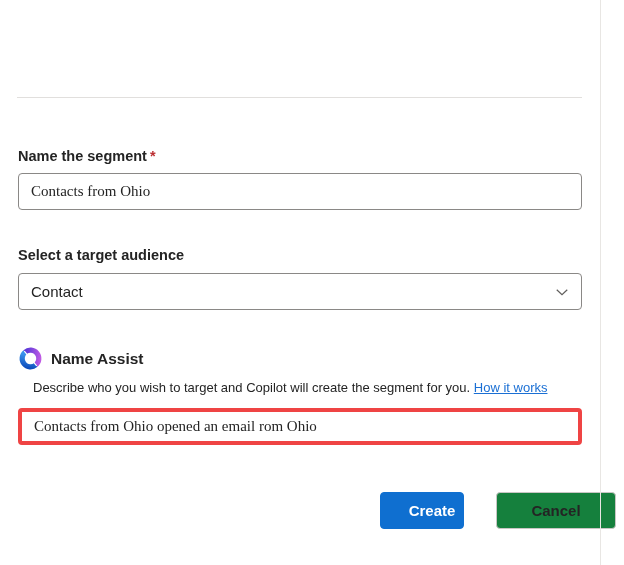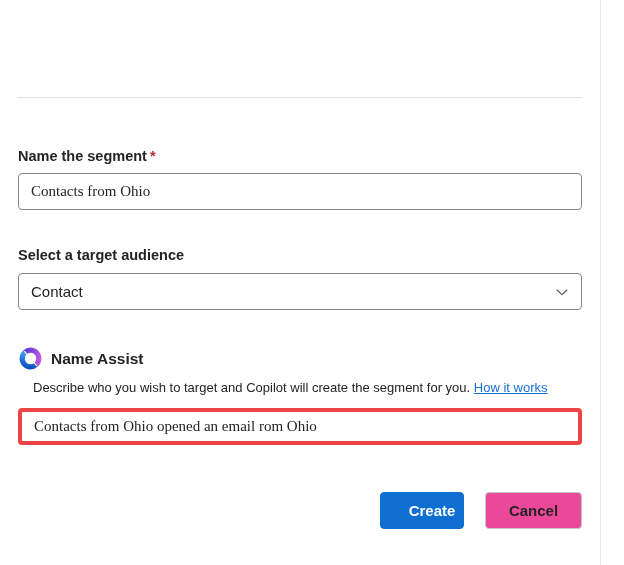--- a/index.html
+++ b/index.html
@@ -124,23 +124,23 @@
   }
   .btn-create {
     left: 380px;
     width: 84px;
     background: #0f6fd0;
     border: 1px solid #0f6fd0;
     color: #ffffff;
     padding-left: 20px;
   }
   .btn-cancel {
-    left: 485px;
-    width: 97px;
-    background: #ec4899;
+    left: 496px;
+    width: 120px;
+    background: #15803d;
     border: 1px solid #c8c6c4;
     color: #242424;
   }
   .edge-line {
     position: absolute;
     left: 600px;
     top: 0;
     width: 1px;
     height: 565px;
     background: #e8e6e3;

